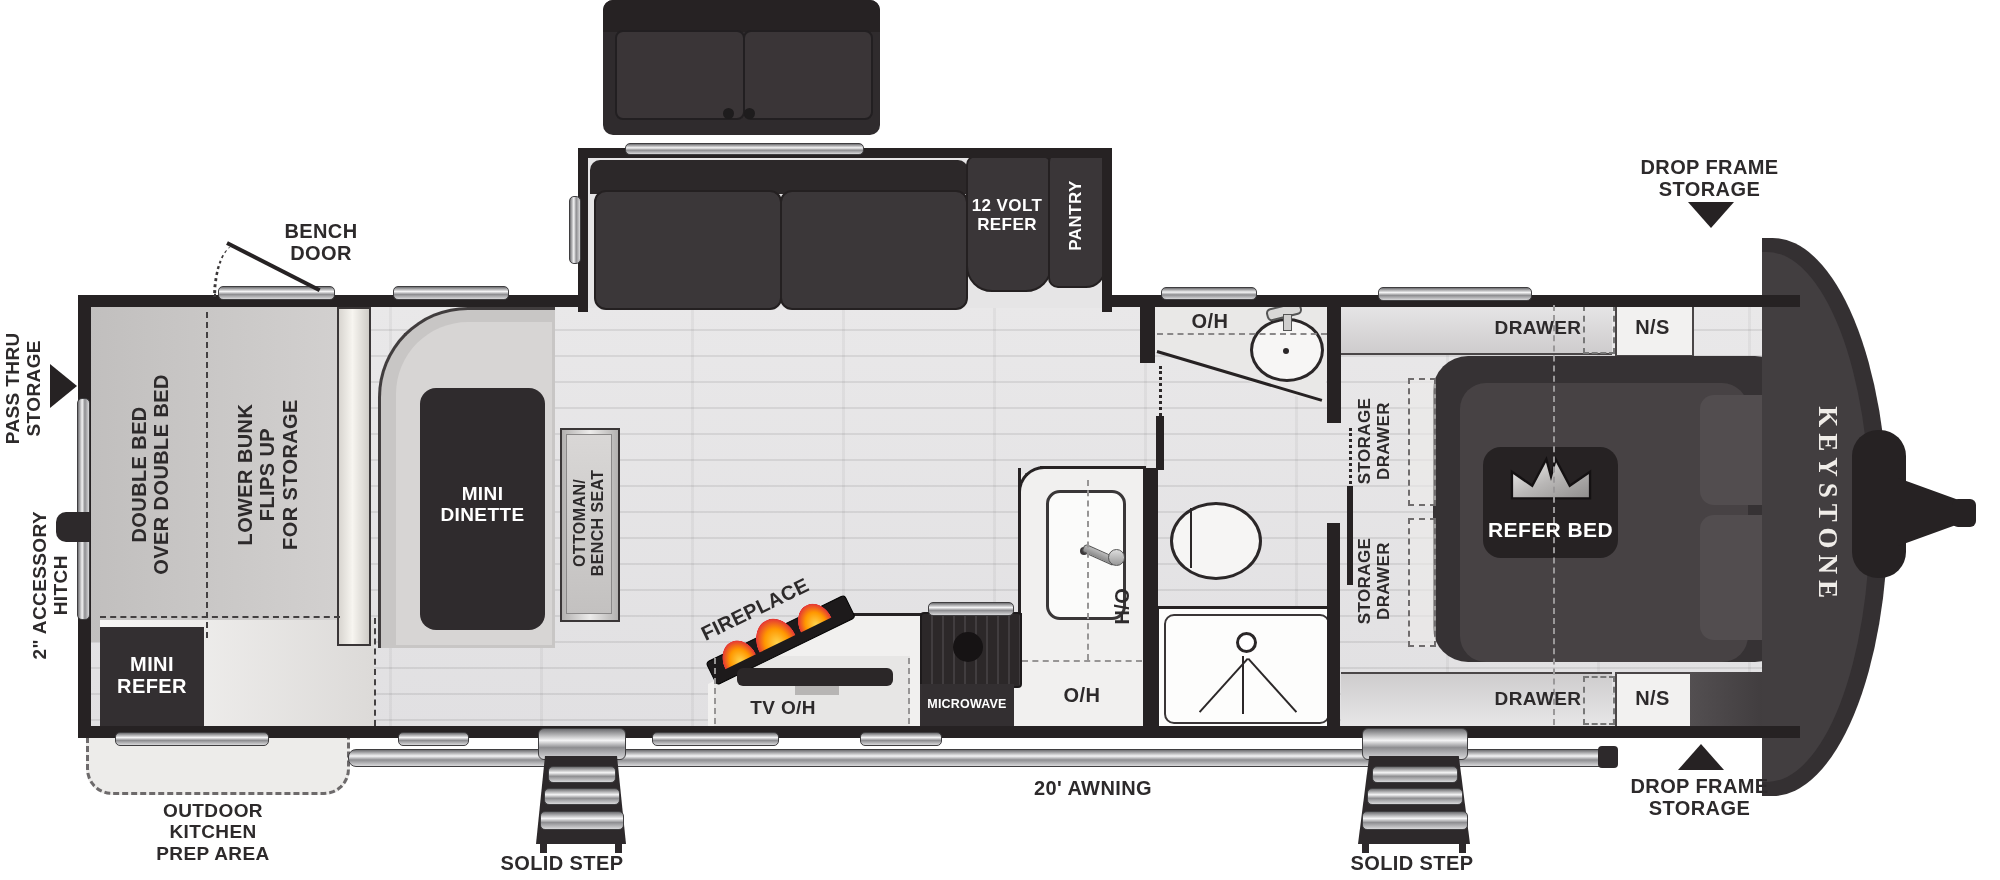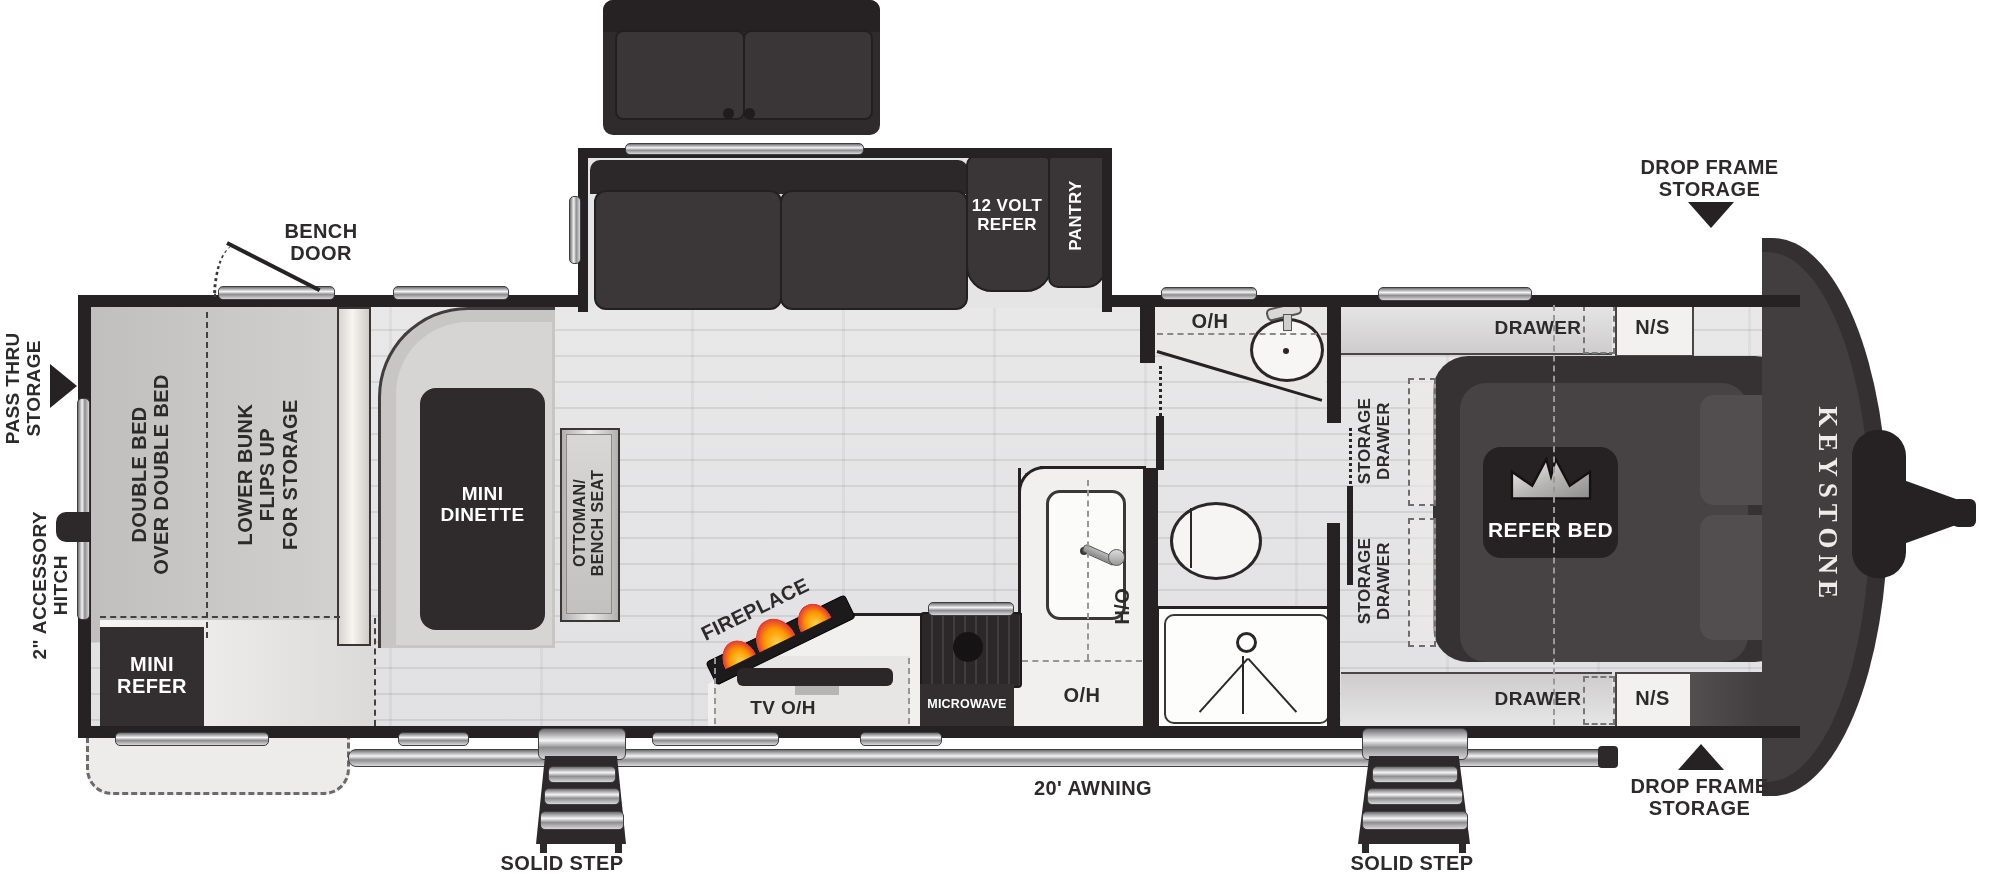--- a/index.html
+++ b/index.html
@@ -233,20 +233,23 @@
   <div class="lbl" style="left:1612px;top:775px;width:175px;font-size:20px">DROP FRAME
 STORAGE</div>
 
   <div class="lbl rot" style="left:-42px;top:367px;width:130px">PASS THRU
 STORAGE</div>
   <div class="tri" style="left:50px;top:364px;border-top:22px solid transparent;border-bottom:22px solid transparent;border-left:27px solid #262223"></div>
   <div class="lbl rot" style="left:-50px;top:564px;width:200px">2" ACCESSORY
 HITCH</div>
 
   <div class="a" style="left:86px;top:734px;width:258px;height:58px;background:#edecea;border:3px dashed #6d6a6b;border-top:none;border-radius:0 0 26px 26px;z-index:2"></div>
+  <div class="lbl" style="left:123px;top:800px;width:180px">OUTDOOR
+KITCHEN
+PREP AREA</div>
 
   <div class="metal" style="left:348px;top:749px;width:1266px;height:16px;border-radius:8px;z-index:6"></div>
   <div class="a" style="left:1598px;top:746px;width:20px;height:22px;background:#2d292b;border-radius:4px;z-index:6"></div>
   <div class="lbl" style="left:1023px;top:777px;width:140px;font-size:20px">20' AWNING</div>
 
   <div class="metal" style="left:538px;top:728px;width:86px;height:30px;z-index:7;border-radius:6px"></div>
   <div class="a" style="left:536px;top:756px;width:90px;height:88px;background:#2d292b;clip-path:polygon(10% 0,90% 0,100% 100%,0 100%);z-index:7"></div>
   <div class="metal" style="left:548px;top:766px;width:66px;height:15px;z-index:8"></div>
   <div class="metal" style="left:544px;top:788px;width:74px;height:15px;z-index:8"></div>
   <div class="metal" style="left:540px;top:811px;width:82px;height:17px;z-index:8"></div>

